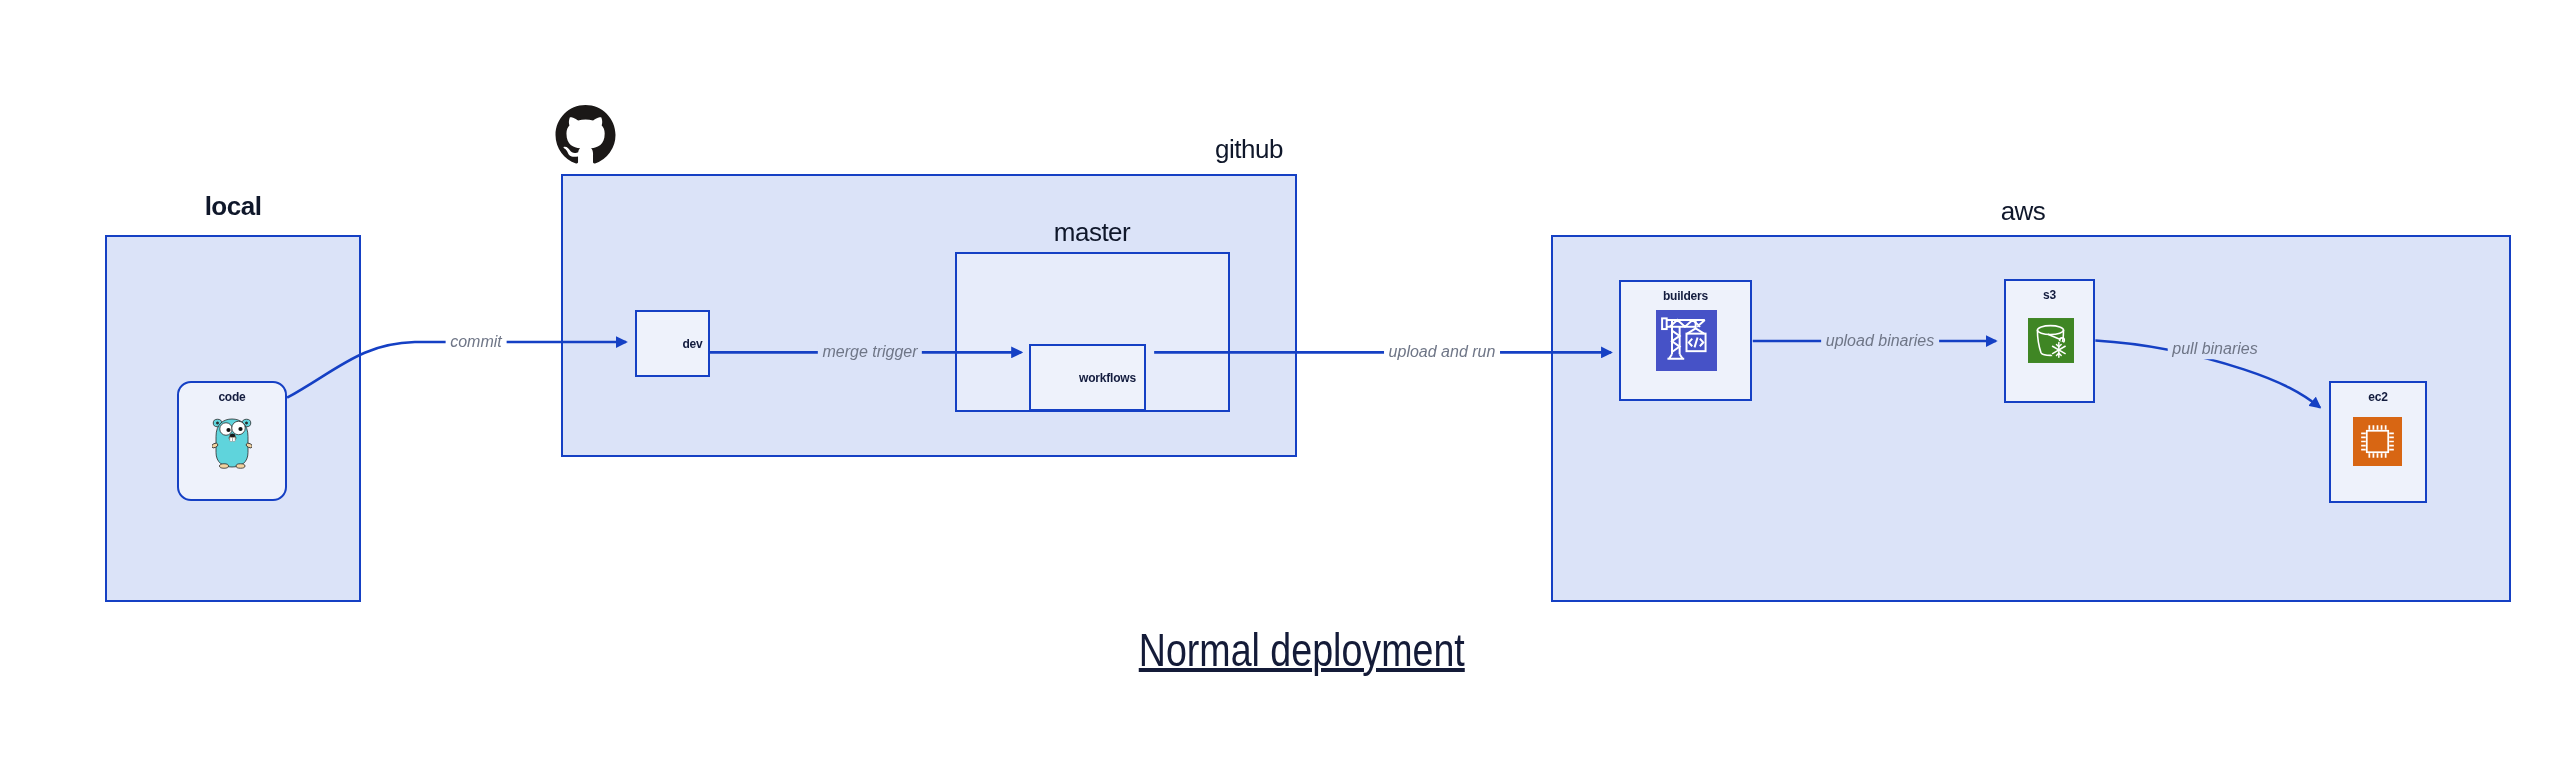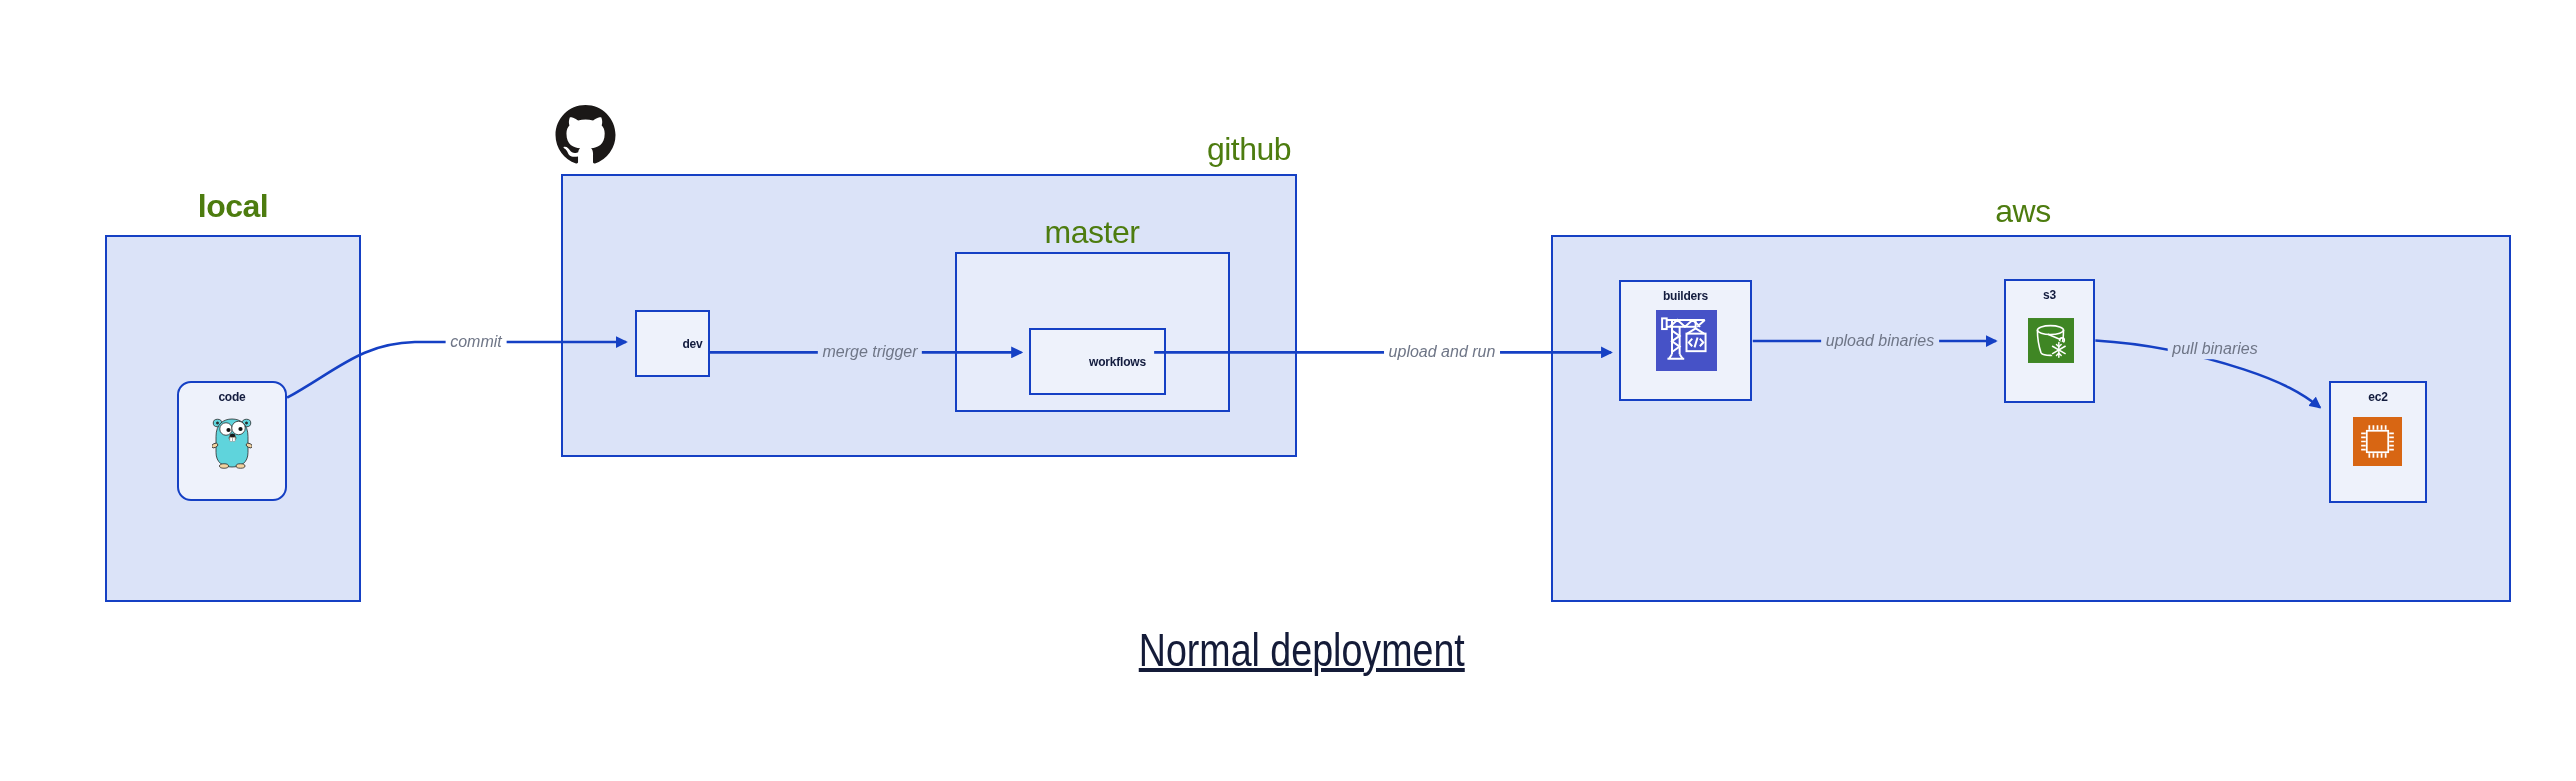--- a/index.html
+++ b/index.html
@@ -23,22 +23,22 @@
   .node-box {
     position: absolute;
     box-sizing: border-box;
     background: #eef2fb;
     border: 2.1px solid #1540c4;
   }
   
   .container-label {
     position: absolute;
     transform: translateX(-50%);
-    color: #4d7c0f;
-    font-size: 32px;
+    color: #0f172a;
+    font-size: 26px;
     line-height: 29px;
     white-space: nowrap;
     letter-spacing: -0.5px;
   }
   .node-label {
     position: absolute;
     left: 0; right: 0;
     text-align: center;
     color: #131c3e;
     font-weight: 700;
@@ -132,21 +132,21 @@
       <ellipse cx="74.5" cy="60" rx="6.5" ry="4" fill="#f2d3a0" transform="rotate(25 74.5 60)"></ellipse>
       <ellipse cx="24" cy="101" rx="9" ry="4.5" fill="#f2d3a0"></ellipse>
       <ellipse cx="57" cy="101" rx="9" ry="4.5" fill="#f2d3a0"></ellipse>
     </g>
   </svg>
 
   <div class="node-box" style="left:635px; top:310px; width:75px; height:67px;">
     <div class="node-label center">dev</div>
   </div>
 
-  <div class="node-box" style="left:1029px; top:328px; width:137px; height:67px;">
+  <div class="node-box" style="left:1029px; top:344px; width:117px; height:67px;">
     <div class="node-label center">workflows</div>
   </div>
 
   <div class="node-box" style="left:1619px; top:280px; width:133px; height:121px;">
     <div class="node-label top">builders</div>
   </div>
   <svg class="icon" style="left:1656px; top:310px;" width="61" height="61" viewBox="0 0 80 80">
     <rect x="0" y="0" width="80" height="80" fill="#4652c7"></rect>
     <g stroke="#ffffff" stroke-width="2.6" fill="none">
       <rect x="8" y="11" width="6" height="14"></rect>

